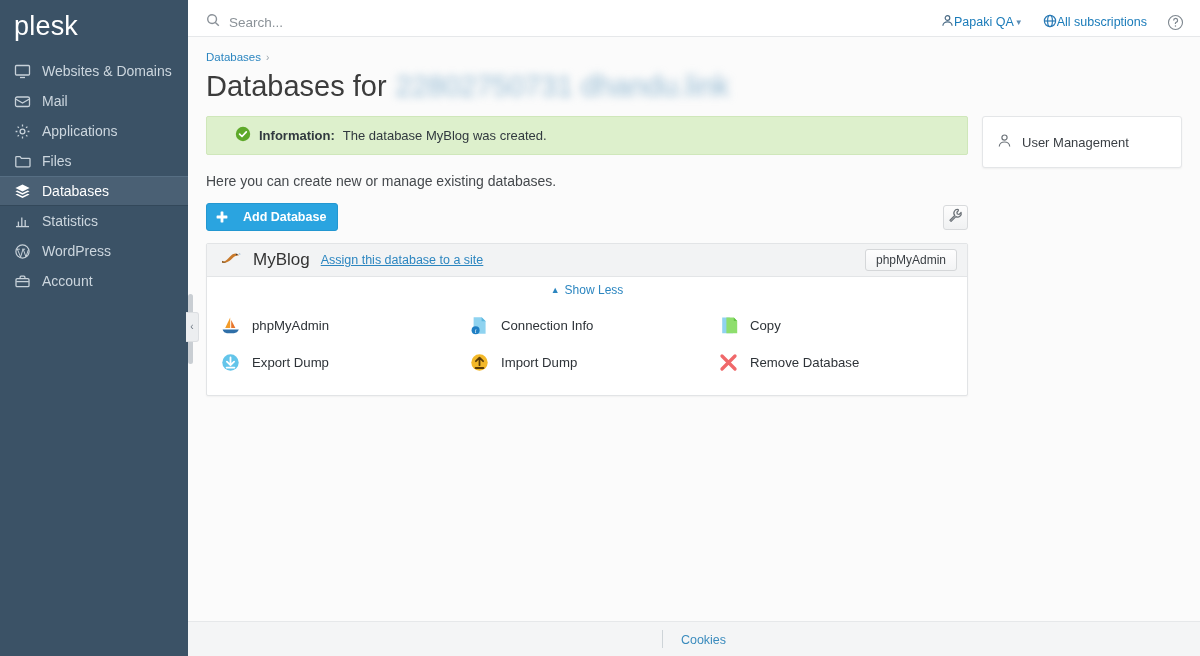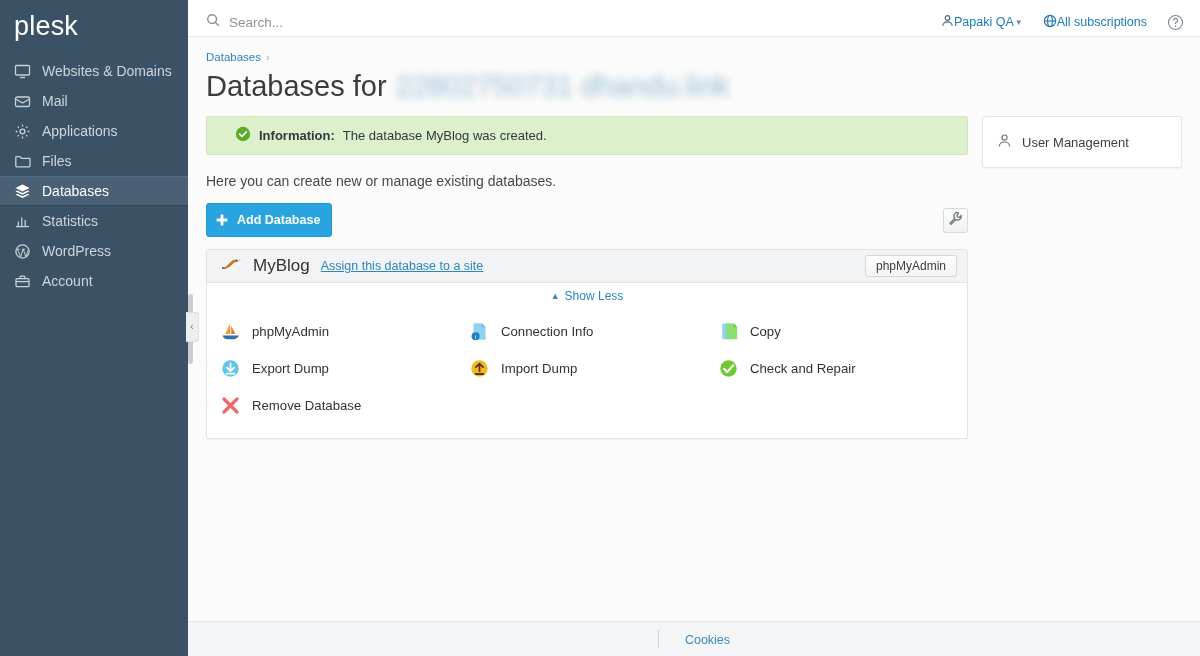--- a/index.html
+++ b/index.html
@@ -127,23 +127,23 @@
     font-size: 13px; color: #31393f;
     margin-bottom: 18px;
   }
   .alert b { font-weight: 700; }
 
   .lede { font-size: 14px; color: #45494d; margin-bottom: 14px; }
 
   .toolbar { display: flex; align-items: center; justify-content: space-between; margin-bottom: 12px; }
   .btn-primary {
     background: #2aa4e0; color: #fff; border: 1px solid #2397d1;
-    border-radius: 3px; height: 34px; padding: 0 11px 0 9px;
+    border-radius: 3px; height: 28px; padding: 0 11px 0 9px;
     font-size: 12.5px; font-weight: 700; cursor: pointer;
-    display: inline-flex; align-items: center; gap: 9px;
+    display: inline-flex; align-items: center; gap: 15px;
     font-family: "Liberation Sans", sans-serif;
   }
   .plus-ico { width: 12px; height: 12px; display: block; }
   .tool-btn {
     width: 25px; height: 25px; border: 1px solid #d8dadc;
     background: linear-gradient(#fdfdfd, #f0f1f2);
     border-radius: 3px; cursor: pointer;
     display: flex; align-items: center; justify-content: center;
   }
 
@@ -206,21 +206,21 @@
     display: flex; align-items: center; gap: 10px;
     font-size: 13px; color: #3a3f44; cursor: pointer;
   }
 
   
   .footer {
     height: 35px; flex: 0 0 35px;
     background: #f4f5f6; border-top: 1px solid #e6e8ea;
     display: flex; align-items: center; justify-content: center;
   }
-  .footer-inner { border-left: 1px solid #ced4d8; padding-left: 26px; }
+  .footer-inner { border-left: 1px solid #ced4d8; padding-left: 18px; }
   .footer a { color: #3a8bbd; font-size: 12.5px; text-decoration: none; cursor: pointer; }
 </style>
 </head>
 <body>
 
 <aside class="sidebar">
   <div class="logo">
     <span class="logo-text">plesk</span>
 
   </div>
@@ -483,29 +483,20 @@
             <div class="action">
               <span class="action-ico">
                 <svg viewBox="0 0 21 21">
                   <circle cx="10.5" cy="10.5" r="8.2" fill="#f3b828"></circle>
                   <path d="M10.5 13.2V6M6.9 9.2l3.6-3.6 3.6 3.6M6.6 16h7.8" fill="none" stroke="#5a3c07" stroke-width="1.8" stroke-linecap="round" stroke-linejoin="round"></path>
                 </svg>
               </span>
               <span>Import Dump</span>
             </div>
 
-            <div class="action">
-              <span class="action-ico">
-                <svg viewBox="0 0 21 21">
-                  <circle cx="10.5" cy="10.5" r="8.2" fill="#72c82f"></circle>
-                  <path d="M6 10.8 9.2 14l6-6.6" fill="none" stroke="#ffffff" stroke-width="2.1" stroke-linecap="round" stroke-linejoin="round"></path>
-                </svg>
-              </span>
-              <span>Check and Repair</span>
-            </div>
 
             <div class="action">
               <span class="action-ico">
                 <svg viewBox="0 0 21 21">
                   <path d="M4 4 17 17M17 4 4 17" fill="none" stroke="#f0686a" stroke-width="3.3" stroke-linecap="round"></path>
                 </svg>
               </span>
               <span>Remove Database</span>
             </div>
 

